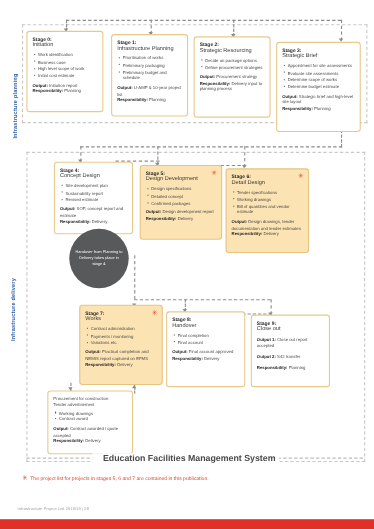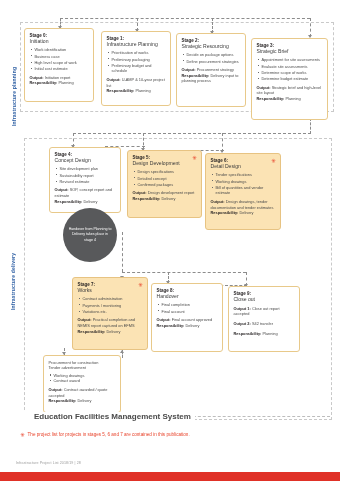--- a/index.html
+++ b/index.html
@@ -77,21 +77,21 @@
     position:absolute;border-radius:50%;
     background:#58595b;color:#ffffff;
     display:flex;align-items:center;justify-content:center;
     text-align:center;font-size:3.6px;line-height:1.5;
     padding:5px;box-sizing:border-box;
   }
 
   
   #efms-row{
     position:absolute;left:24px;top:409px;width:306px;height:14px;
-    display:flex;align-items:center;justify-content:flex-start;
+    display:flex;align-items:center;justify-content:center;
   }
   #efms-dashes{
     position:absolute;left:0;top:7px;width:100%;
     border-top:1.4px dashed #bdbdbd;
   }
   #efms-title{
     position:relative;background:#fff;padding:0 4px 0 10px;
     font-size:8px;font-weight:bold;color:#4a4a4a;margin-right:16px;
   }
 

